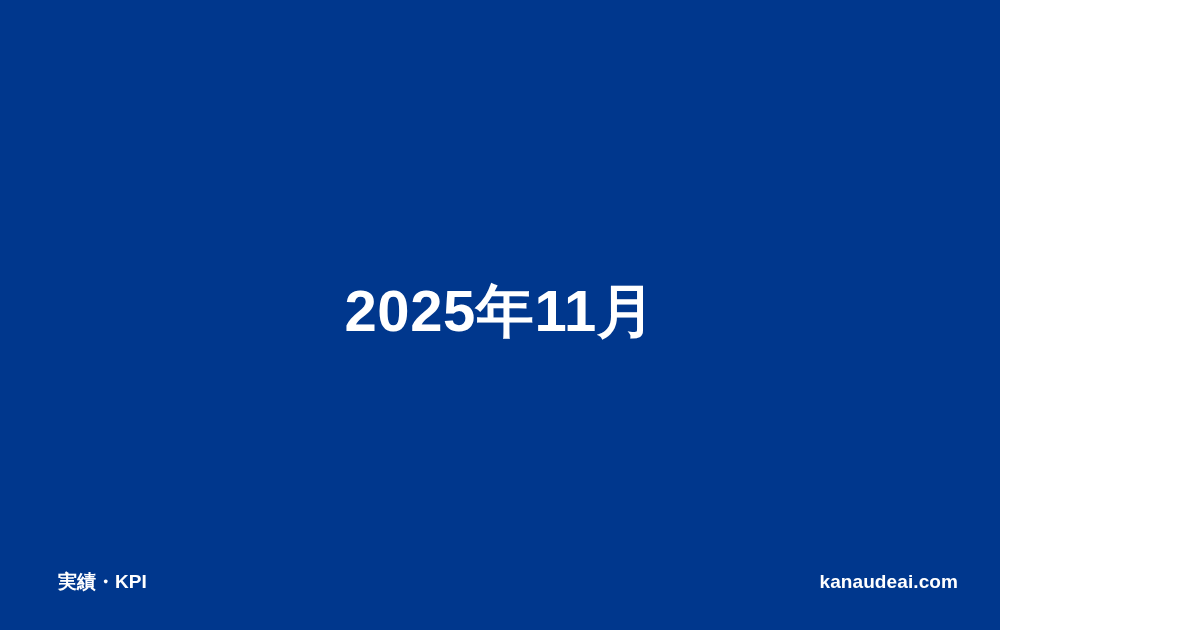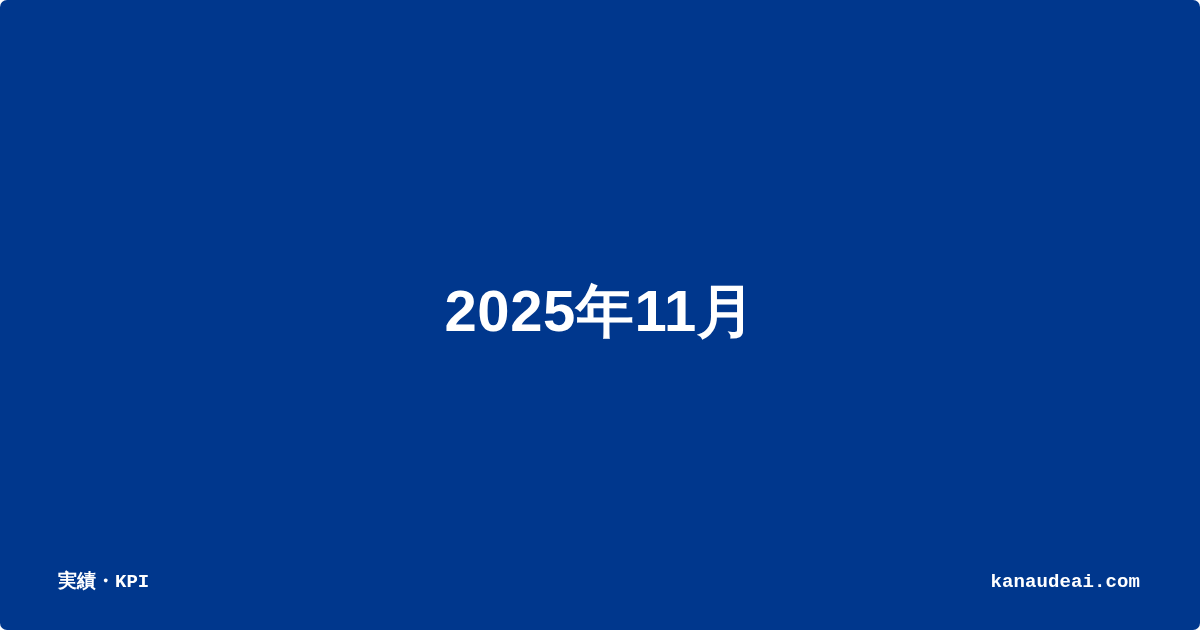--- a/index.html
+++ b/index.html
@@ -11,29 +11,28 @@
   body {
     width: 1200px;
     height: 630px;
     overflow: hidden;
     font-family: "Liberation Sans", "DejaVu Sans", sans-serif;
   }
 
   .og-card {
     position: relative;
     box-sizing: border-box;
-    width: 1200px;
+    width: 1000px;
     height: 630px;
     background: #00378D;
     display: flex;
     flex-direction: column;
     justify-content: center;
     align-items: center;
     padding: 0 58px;
-    border-radius: 7px;
   }
 
   
   .title-block {
     width: 100%;
     text-align: center;
     display: flex;
     flex-direction: column;
     align-items: center;
     justify-content: center;
@@ -48,26 +47,25 @@
     line-height: 1.42;
     letter-spacing: 0.01em;
     white-space: nowrap;
     text-rendering: geometricPrecision;
   }
 
   
   .footer {
     position: absolute;
     left: 58px;
-    right: 60px;
+    right: 42px;
     bottom: 36px;
     display: flex;
     align-items: baseline;
     justify-content: space-between;
-    font-family: Liberation Mono, monospace;
   }
 
   .footer-label,
   .footer-domain {
     color: #FFFFFF;
     font-size: 19px;
     font-weight: 700;
     line-height: 1.2;
     white-space: nowrap;
   }

